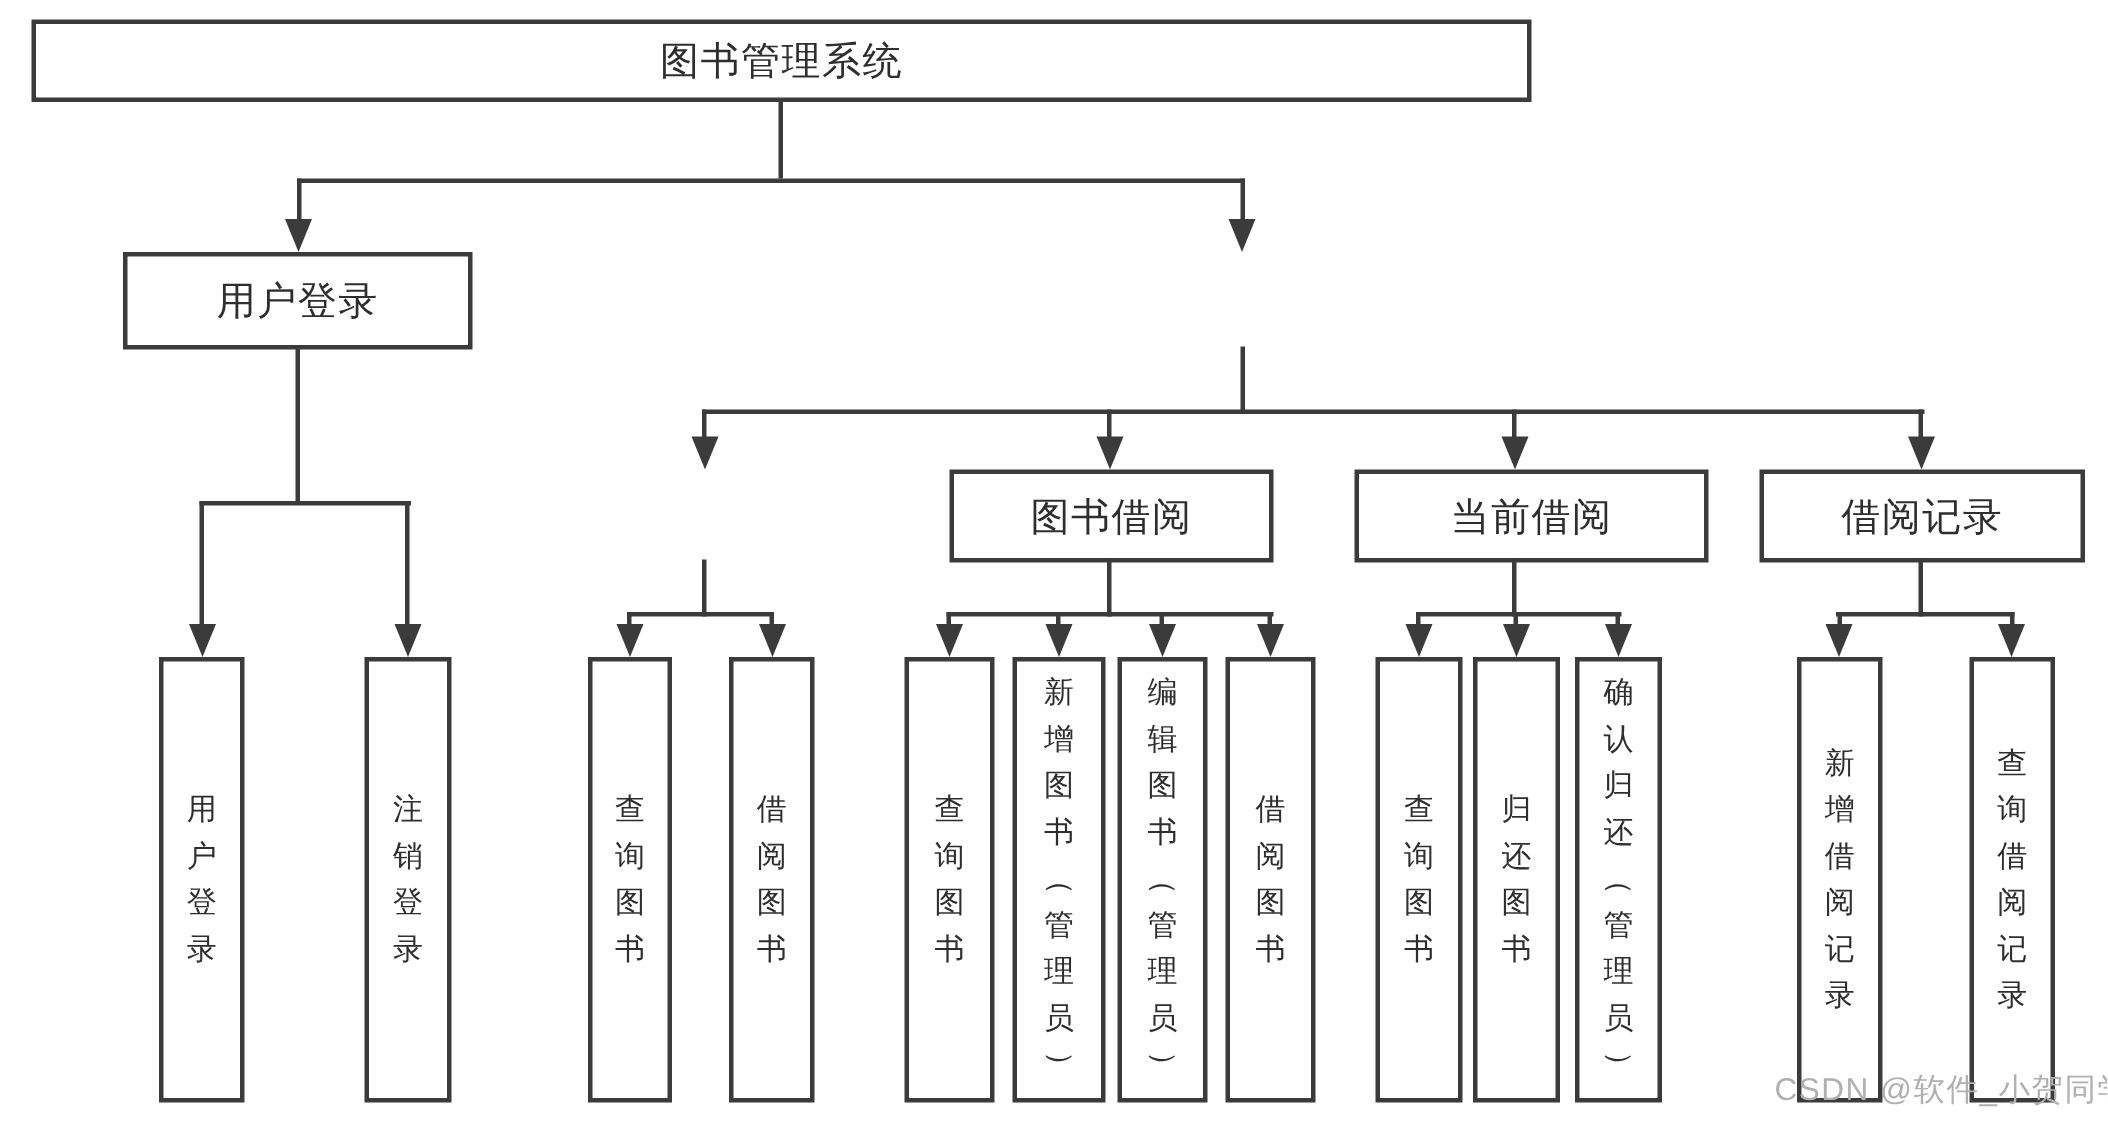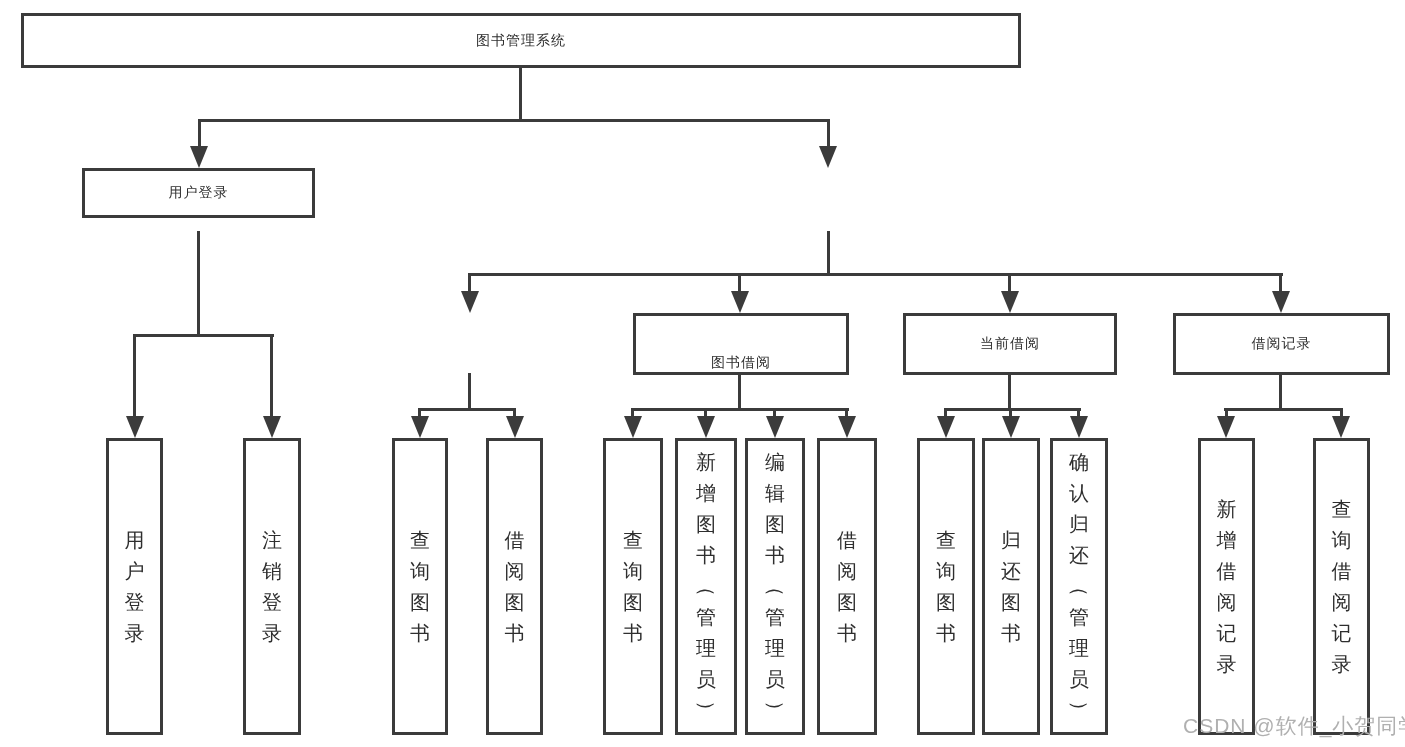--- a/index.html
+++ b/index.html
@@ -4,21 +4,21 @@
 <style>
   html,body { margin:0; padding:0; background:#ffffff; }
   #canvas {
     position:relative; width:1405px; height:747px; background:#ffffff;
     font-family:"Liberation Sans", sans-serif; color:#2e2e2e; overflow:hidden;
   }
   .box {
     position:absolute; box-sizing:border-box; border:3px solid #3b3b3b;
     background:#ffffff; display:flex; align-items:center; justify-content:center;
   }
-  .hbox { font-size:14px; letter-spacing:1px; }
+  .hbox { font-size:26px; letter-spacing:1px; }
   .vtext {
     display:flex; flex-direction:column; align-items:center; justify-content:center;
     width:100%; height:100%;
   }
   .vchar { display:block; height:31px; line-height:31px; font-size:20px; text-align:center; }
   .vchar.rot { transform:rotate(90deg); }
   .hline, .vline { position:absolute; background:#3b3b3b; }
   .arrow {
     position:absolute; width:0; height:0;
     border-left:9px solid transparent; border-right:9px solid transparent;
@@ -38,21 +38,21 @@
     <span>图书管理系统</span>
   </div>
 
   <div class="vline" style="left:519px; top:66px; width:3px; height:53px;"></div>
   <div class="hline" style="left:198px; top:119px; width:632px; height:3px;"></div>
   <div class="vline" style="left:198px; top:119px; width:3px; height:29px;"></div>
   <div class="arrow" style="left:190px; top:146px;"></div>
   <div class="vline" style="left:827px; top:119px; width:3px; height:29px;"></div>
   <div class="arrow" style="left:819px; top:146px;"></div>
 
-  <div class="box hbox" style="left:82px; top:168px; width:233px; height:50px;">
+  <div class="box hbox" style="left:82px; top:168px; width:233px; height:65px;">
     <span>用户登录</span>
   </div>
 
   <div class="vline" style="left:197px; top:231px; width:3px; height:105px;"></div>
   <div class="hline" style="left:133px; top:334px; width:141px; height:3px;"></div>
   <div class="vline" style="left:133px; top:334px; width:3px; height:83px;"></div>
   <div class="arrow" style="left:126px; top:416px;"></div>
   <div class="vline" style="left:270px; top:334px; width:3px; height:83px;"></div>
   <div class="arrow" style="left:263px; top:416px;"></div>
 
@@ -60,24 +60,24 @@
   <div class="hline" style="left:468px; top:273px; width:815px; height:3px;"></div>
   <div class="vline" style="left:468px; top:273px; width:3px; height:22px;"></div>
   <div class="arrow" style="left:461px; top:291px;"></div>
   <div class="vline" style="left:738px; top:273px; width:3px; height:22px;"></div>
   <div class="arrow" style="left:731px; top:291px;"></div>
   <div class="vline" style="left:1008px; top:273px; width:3px; height:22px;"></div>
   <div class="arrow" style="left:1001px; top:291px;"></div>
   <div class="vline" style="left:1279px; top:273px; width:3px; height:22px;"></div>
   <div class="arrow" style="left:1272px; top:291px;"></div>
 
-  <div class="box hbox" style="left:633px; top:313px; width:216px; height:62px;align-items:flex-end;">
+  <div class="box hbox" style="left:633px; top:313px; width:216px; height:62px;">
     <span>图书借阅</span>
   </div>
-  <div class="box hbox" style="left:903px; top:313px; width:214px; height:62px;font-family:Liberation Mono, monospace;">
+  <div class="box hbox" style="left:903px; top:313px; width:236px; height:62px;font-family:Liberation Mono, monospace;">
     <span>当前借阅</span>
   </div>
   <div class="box hbox" style="left:1173px; top:313px; width:217px; height:62px;font-family:Liberation Serif, serif;">
     <span>借阅记录</span>
   </div>
 
   <div class="vline" style="left:468px; top:373px; width:3px; height:38px;"></div>
   <div class="vline" style="left:738px; top:373px; width:3px; height:38px;"></div>
   <div class="vline" style="left:1008px; top:373px; width:3px; height:38px;"></div>
   <div class="vline" style="left:1279px; top:373px; width:3px; height:38px;"></div>

